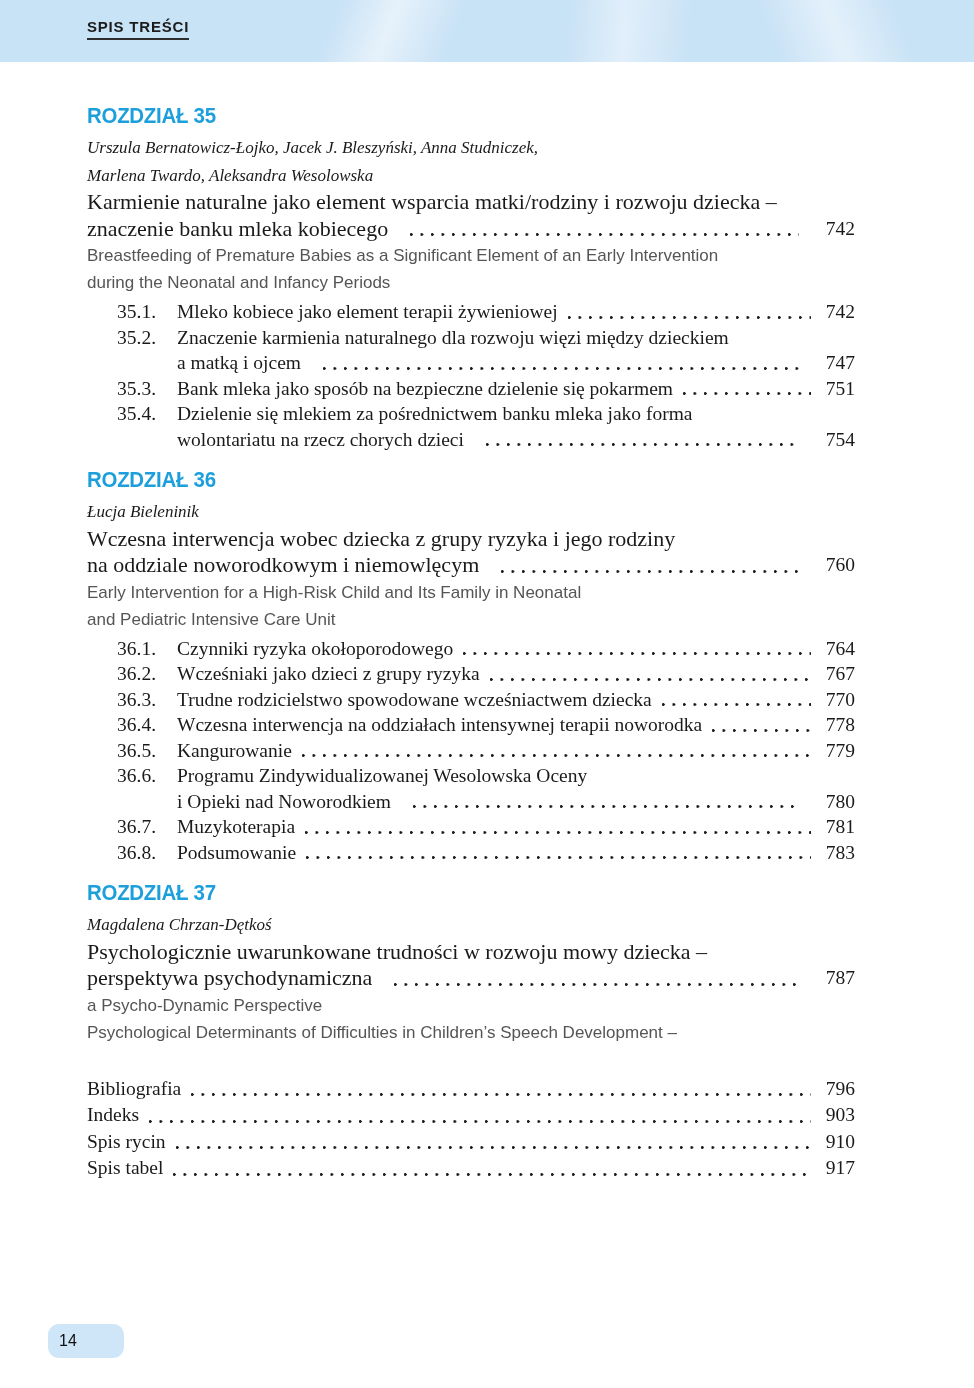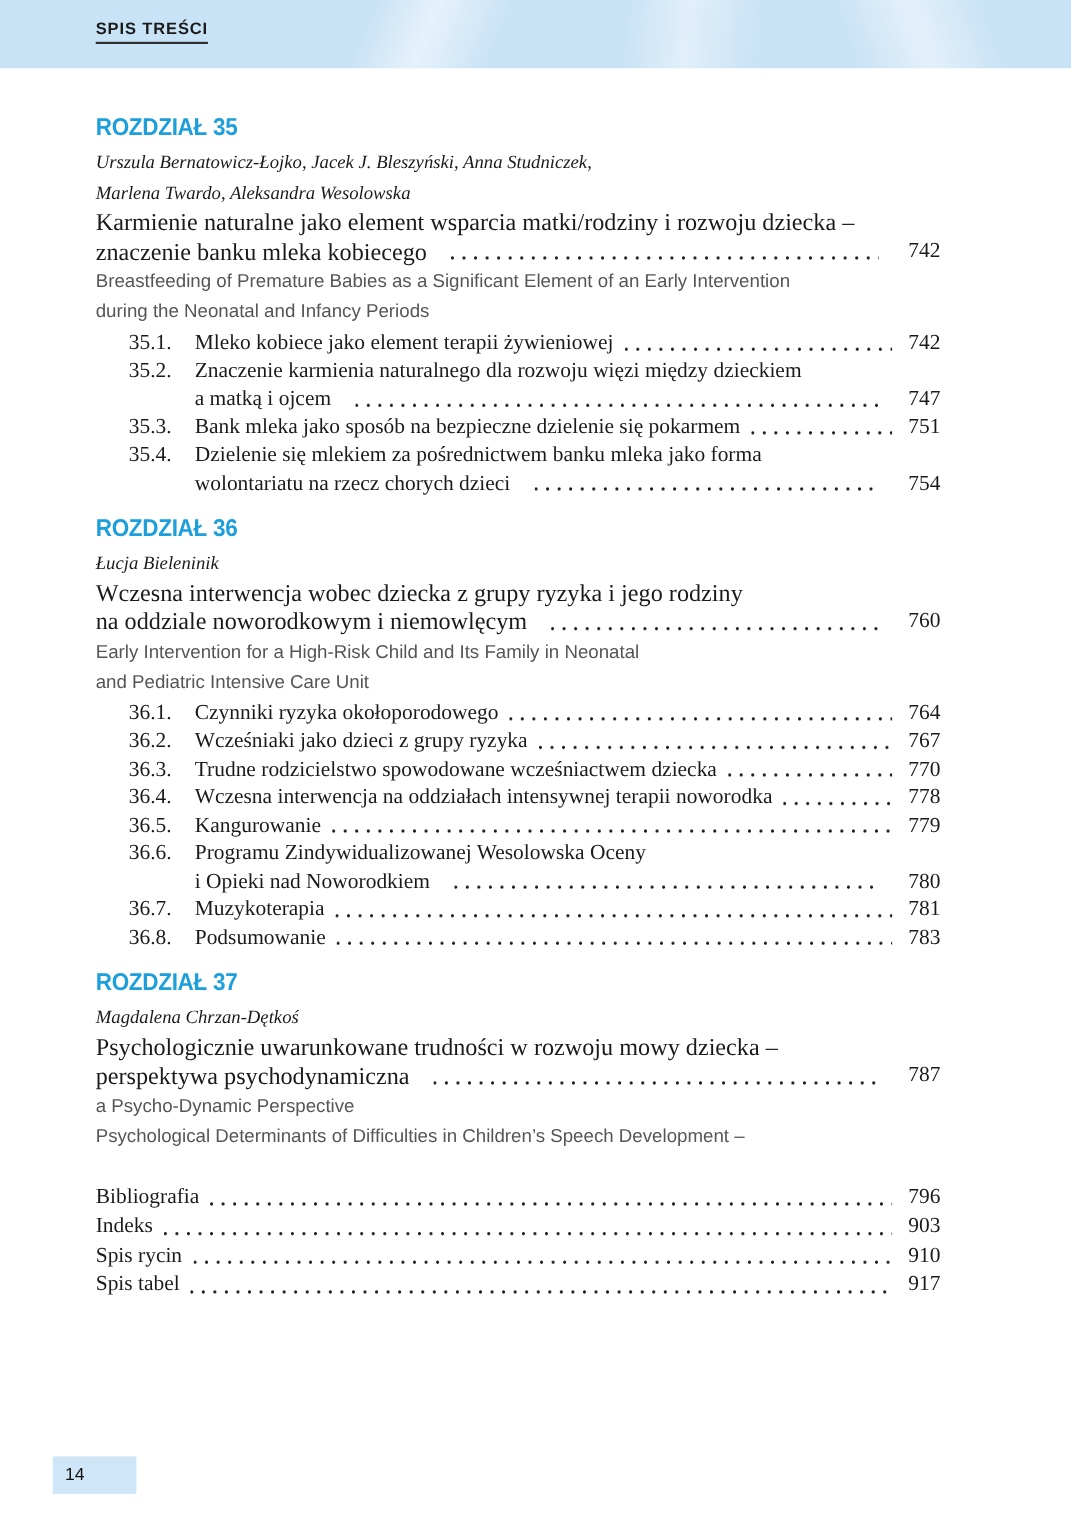--- a/index.html
+++ b/index.html
@@ -82,21 +82,21 @@
   .bm-row{display:flex;font-size:19.5px;line-height:26.5px;justify-content:flex-end;}
   .bm-row .entry-text,.bm-row .page-ref{font-size:19.5px;line-height:26.5px;}
   
   .folio{
     position:absolute;left:48px;top:1324px;
     width:76px;height:34px;
     background:var(--page-box);
     display:flex;align-items:center;
     padding-left:11px;
     font-family:"Liberation Sans",sans-serif;
-    font-size:16px;color:#111111;
+    font-size:16px;color:#111111;border-radius:11px;
   }
 </style>
 </head>
 <body>
 
 <header class="band">
   <span class="band-title">SPIS TREŚCI</span>
 </header>
 
 <main>

